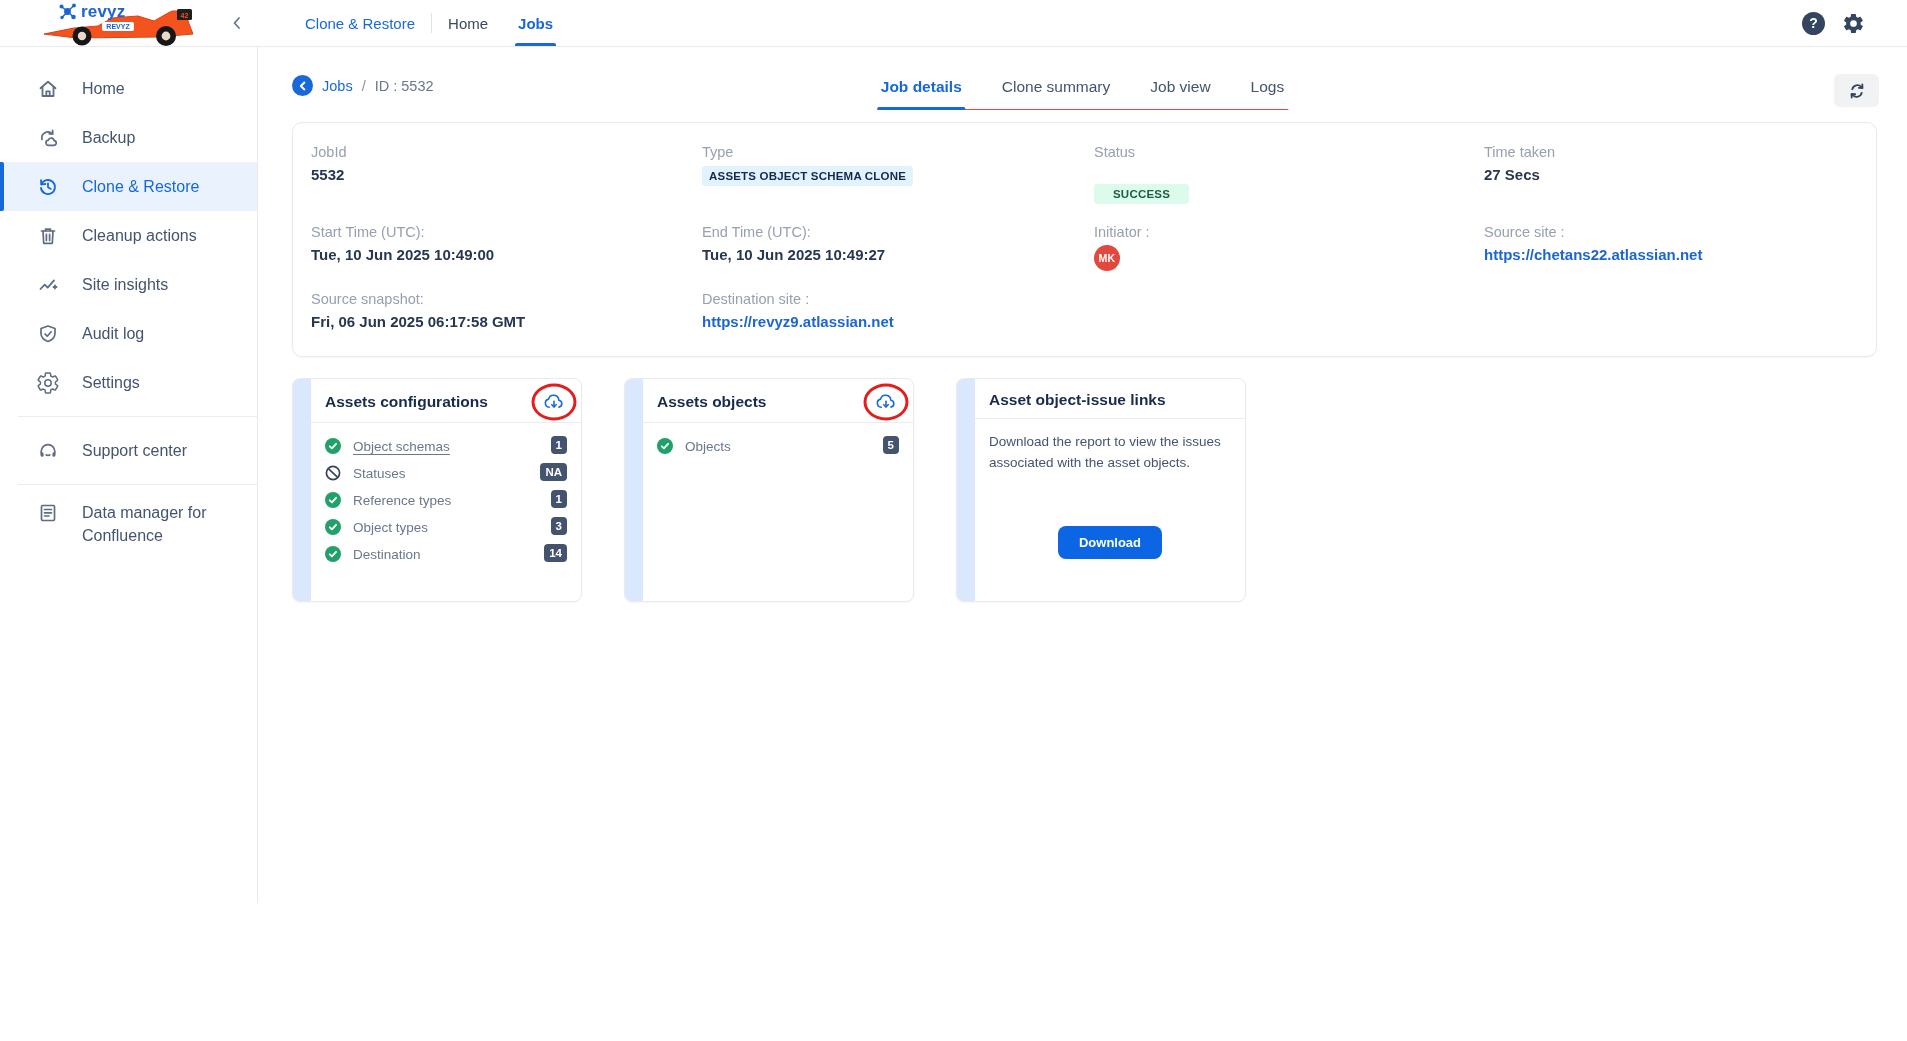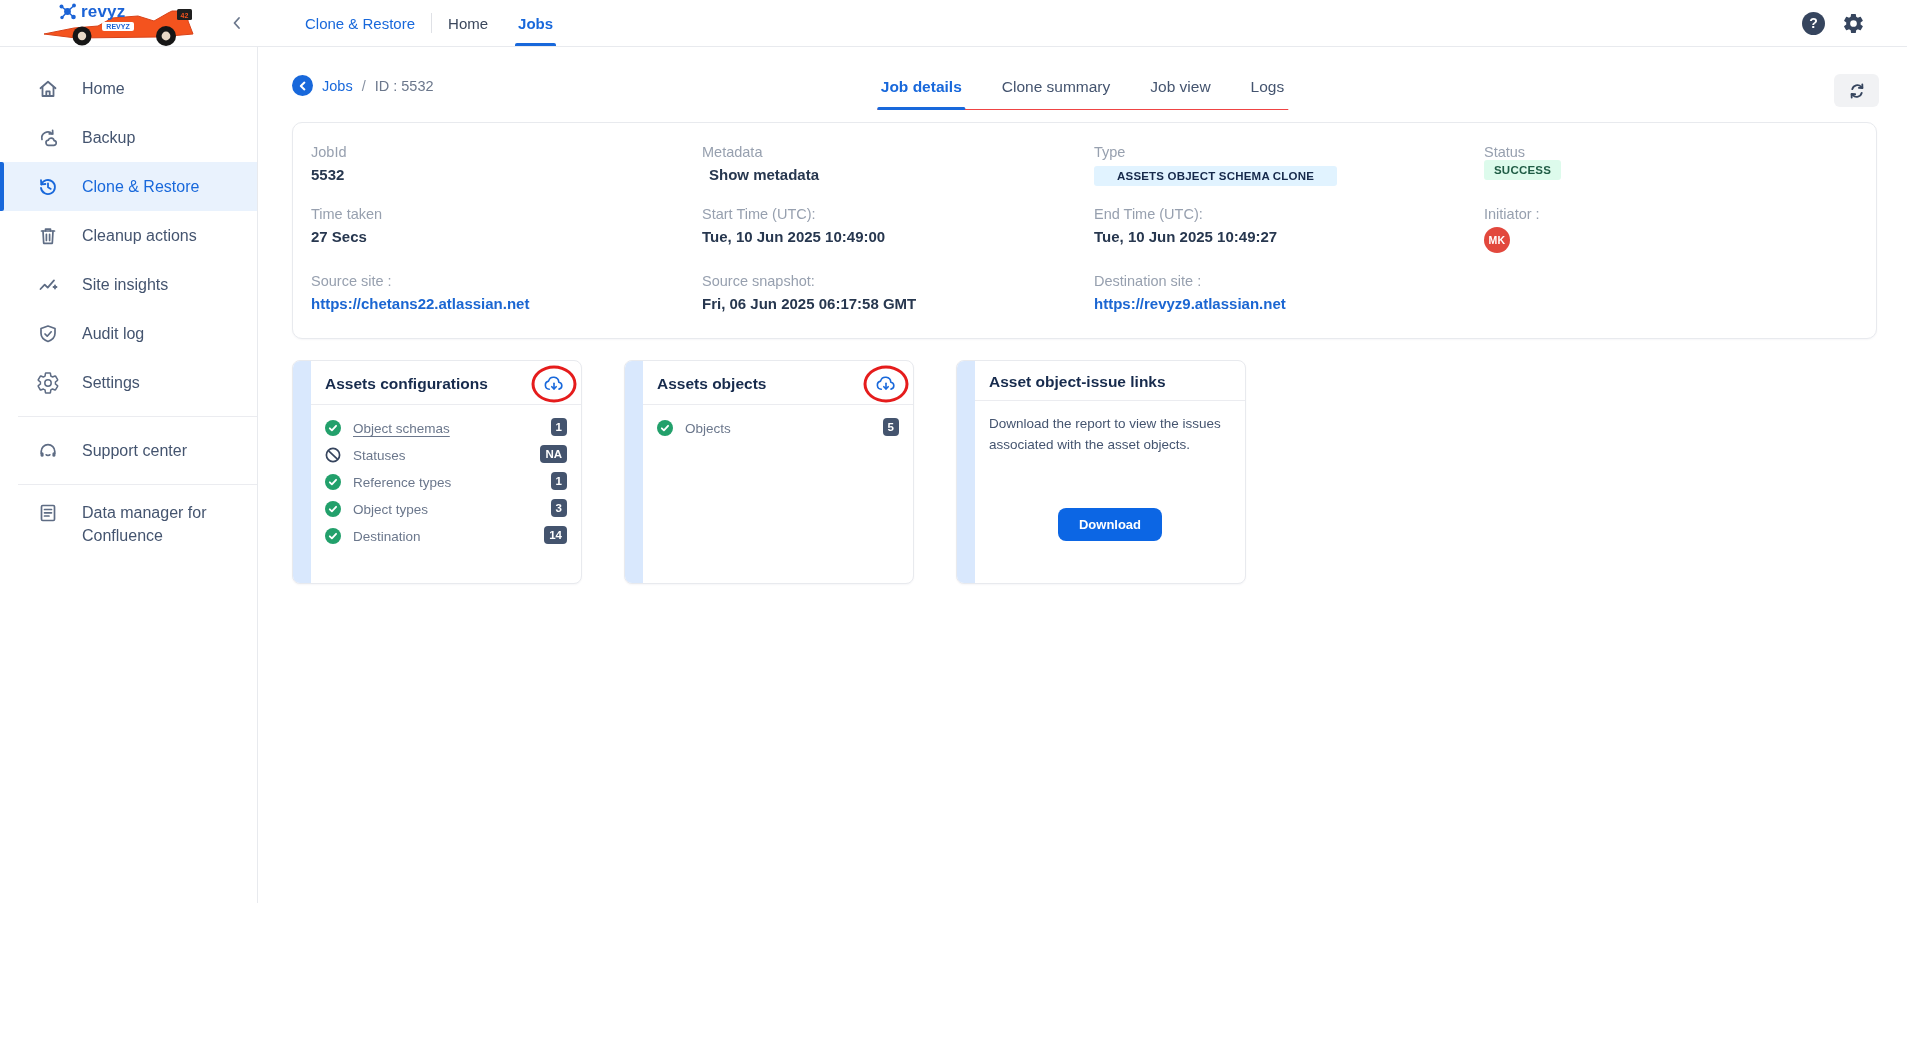--- a/index.html
+++ b/index.html
@@ -51,22 +51,22 @@
   .tab.active::after { content:''; position:absolute; left:-2px; right:-2px; bottom:-1px; height:3px; background:#1868db; border-radius:2px; }
 
   .refresh-btn { position:absolute; right:28px; bottom:3px; width:45px; height:33px; background:#f1f2f4; border:none; border-radius:6px; display:flex; align-items:center; justify-content:center; cursor:pointer; }
 
   
   .details-panel { margin:12px 30px 0 34px; border:1px solid #e8eaee; border-radius:10px; background:#fff; padding:21px 10px 26px 18px; display:grid; grid-template-columns:391px 392px 390px 1fr; row-gap:20px; box-shadow:0 1px 2px rgba(9,30,66,.04); }
   .cell .flabel { color:#97a0af; font-size:14.5px; }
   .cell .fvalue { margin-top:6px; font-size:15px; font-weight:bold; color:#27374f; }
   .cell .fvalue.action { padding-left:7px; cursor:pointer; }
   .cell .fvalue.link { color:#1b66d2; cursor:pointer; }
-  .badge-blue { display:inline-block; background:#e1f3ff; color:#16294b; font-size:11.5px; font-weight:bold; padding:4px 23px; border-radius:3px; letter-spacing:.2px; margin-top:6px; }
-  .badge-green { display:inline-block; background:#ddfbec; color:#1f5c45; font-size:11.5px; font-weight:bold; padding:4px 10px; border-radius:3px; letter-spacing:.2px; margin-top:0; }
+  .badge-blue { display:inline-block; background:#e1f3ff; color:#16294b; font-size:11.5px; font-weight:bold; padding:4px 7px; border-radius:3px; letter-spacing:.2px; margin-top:6px; }
+  .badge-green { display:inline-block; background:#ddfbec; color:#1f5c45; font-size:11.5px; font-weight:bold; padding:4px 19px; border-radius:3px; letter-spacing:.2px; margin-top:24px; }
   .avatar { width:26px; height:26px; border-radius:50%; background:#e2483d; color:#fff; font-size:10.5px; font-weight:bold; display:flex; align-items:center; justify-content:center; margin-top:5px; letter-spacing:.3px; cursor:pointer; }
 
   
   .cards { margin:21px 0 0 34px; display:flex; gap:42px; }
   .card { width:290px; height:224px; border:1px solid #e8eaee; border-radius:8px; position:relative; background:#fff; box-shadow:0 1px 2px rgba(9,30,66,.04); }
   .card-strip { position:absolute; left:0; top:0; bottom:0; width:18px; background:#d9e8fd; border-radius:7px 0 0 7px; }
   .card-inner { margin-left:18px; display:flex; flex-direction:column; height:100%; }
   .card-header { display:flex; align-items:center; justify-content:space-between; padding:9px 12px 7px 14px; border-bottom:1px solid #ebecf0; min-height:40px; }
   .card-title { font-size:15.5px; font-weight:bold; color:#172b4d; }
   .dl-wrap { position:relative; width:30px; height:27px; display:flex; align-items:center; justify-content:center; cursor:pointer; }
@@ -268,24 +268,20 @@
           </svg>
       </button>
     </div>
 
     <div class="details-panel">
       <div class="cell">
         <div class="flabel">JobId</div>
         <div class="fvalue">5532</div>
       </div>
       <div class="cell">
-        <div class="flabel">Metadata</div>
-        <div class="fvalue action">Show metadata</div>
-      </div>
-      <div class="cell">
         <div class="flabel">Type</div>
         <span class="badge-blue">ASSETS OBJECT SCHEMA CLONE</span>
       </div>
       <div class="cell">
         <div class="flabel">Status</div>
         <span class="badge-green">SUCCESS</span>
       </div>
 
       <div class="cell">
         <div class="flabel">Time taken</div>

